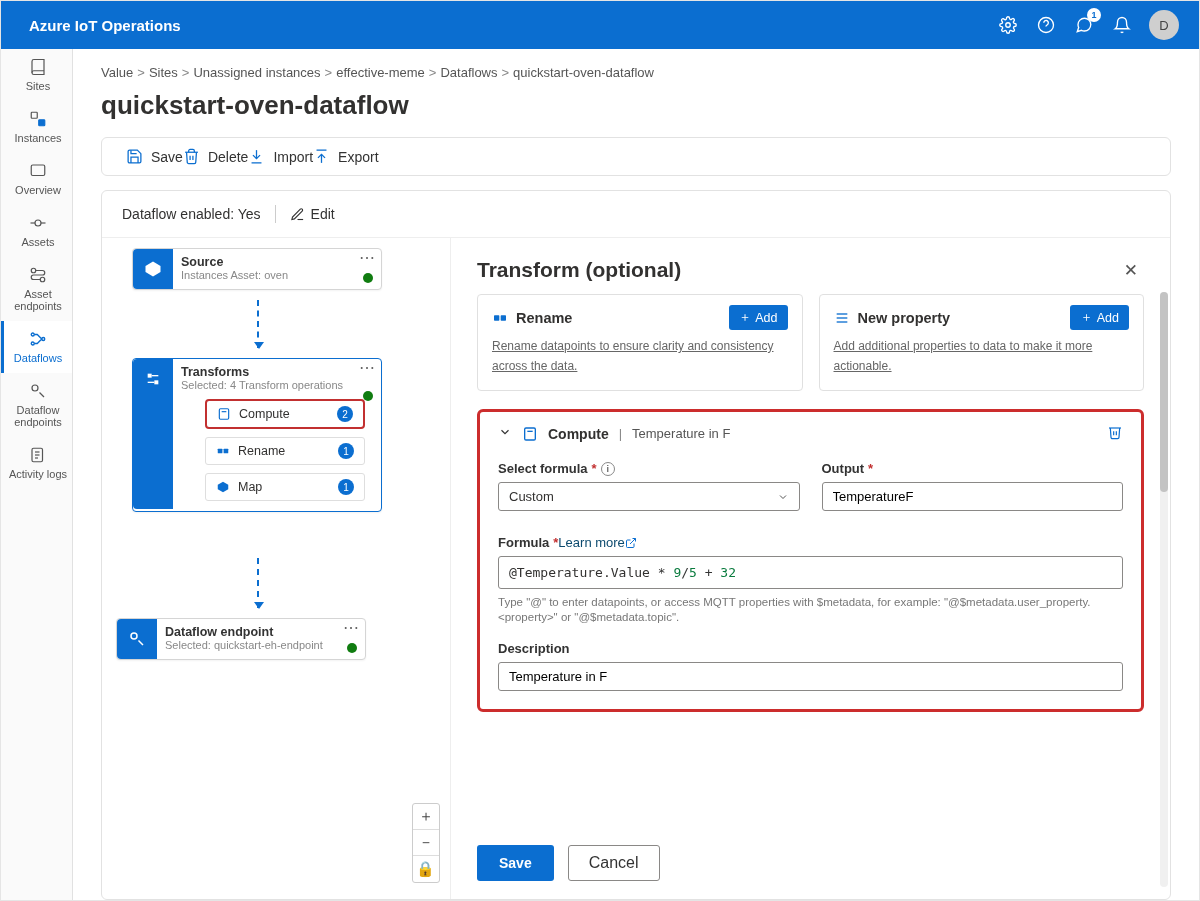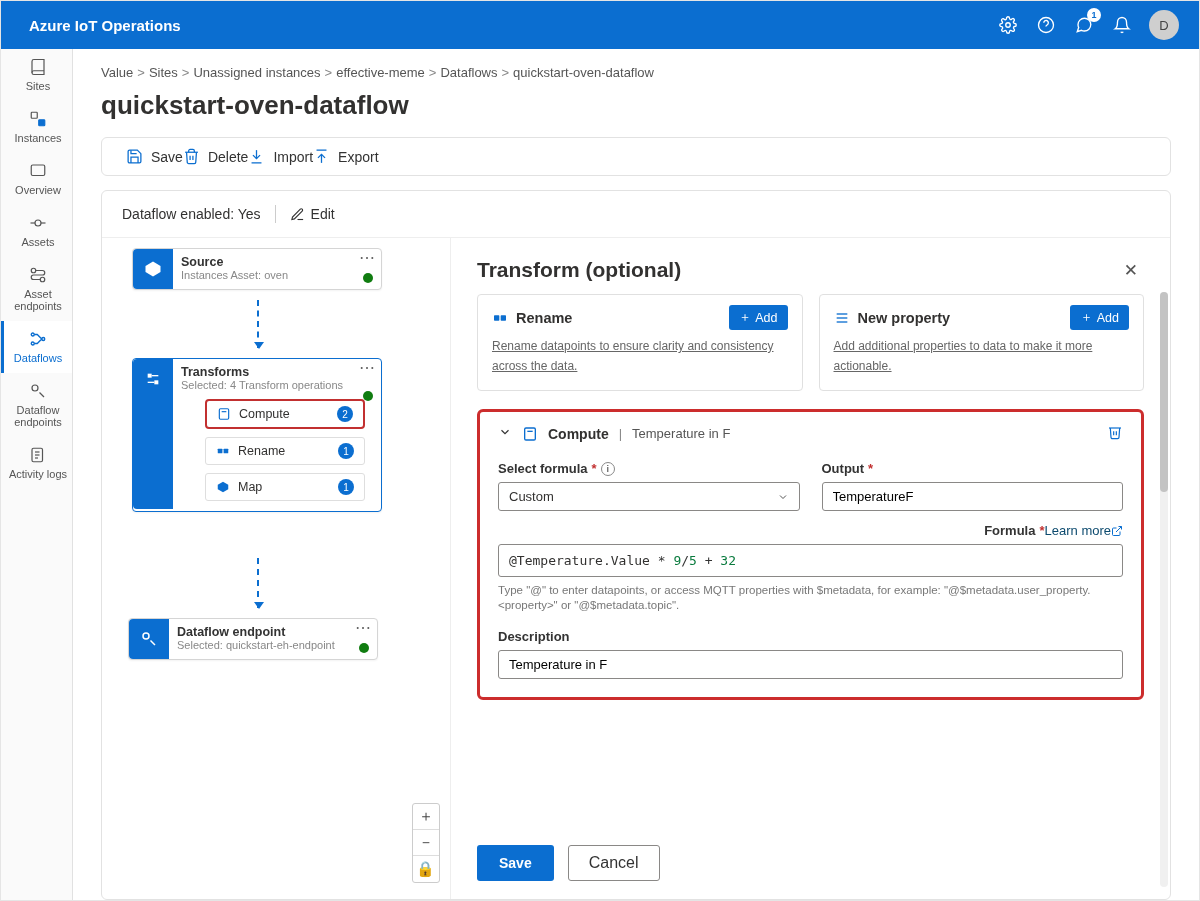--- a/index.html
+++ b/index.html
@@ -80,21 +80,21 @@
   .form-head .sep2 { color: #888; }
   .form-head .t2 { color: #555; font-size: 13px; }
   .trash { margin-left: auto; cursor: pointer; color: #0b6ed0; }
   .form-grid { display: flex; gap: 22px; margin-top: 18px; }
   .field { flex: 1; display: flex; flex-direction: column; gap: 6px; }
   .flabel { font-size: 13px; font-weight: 600; color: #333; display: flex; align-items: center; gap: 4px; }
   .req { color: #c23030; }
   .info-i { width: 14px; height: 14px; border: 1px solid #888; border-radius: 50%; display: inline-flex; align-items: center; justify-content: center; font-size: 9px; color: #666; }
   .input, .select { border: 1px solid #8a8886; border-radius: 3px; padding: 6px 10px; font-size: 13px; background: #fff; }
   .select { display: flex; align-items: center; justify-content: space-between; cursor: pointer; }
-  .formula-row { display:flex; align-items:center; justify-content:flex-end; margin-top: 12px;}
+  .formula-row { display:flex; align-items:center; justify-content:flex-start; margin-top: 24px;}
   .formula-input { font-family: Consolas, monospace; border:1px solid #8a8886; border-radius:3px; padding:8px 10px; margin-top:6px; font-size:13px; }
   .formula-input .num { color:#0a7b3e; }
   .formula-input .op { color:#333; }
   .hint { font-size: 11.5px; color: #777; margin-top: 6px; line-height: 15px; }
   .learn-more { color:#0c4a6e; font-size:13px; display:inline-flex; align-items:center; cursor:pointer; }
   .checkbox { display:flex; align-items:center; gap:8px; margin-top:6px;}
   .checkbox .box { width:17px; height:17px; background:#0b6ed0; border-radius:2px; display:flex; align-items:center; justify-content:center; color:#fff; font-size:11px; }
   .panel-footer { display:flex; gap:14px; padding: 6px 26px 18px; }
   .btn-primary { background:#0b6ed0; color:#fff; border:none; border-radius:3px; padding:8px 22px; font-size:14px; cursor:pointer; font-weight:600;}
   .btn-secondary { background:#fff; color:#333; border:1px solid #8a8886; border-radius:3px; padding:8px 20px; font-size:16px; cursor:pointer; }
@@ -324,21 +324,21 @@
                             <polygon points="12 3 21 8 21 16 12 21 3 16 3 8"></polygon>
                           </svg>
                         <span>Map</span>
                         <span class="count">1</span>
                       </div>
                     </div>
                   </div>
                 </div>
                 <div class="arrow" style="top:320px; left:155px; height:50px;"></div>
 
-                <div class="gblock" style="top:380px; left:26px;">
+                <div class="gblock" style="top:380px; left:14px;">
                   <div class="iconcell">
                       <svg width="18" height="18" viewBox="0 0 24 24" fill="none" stroke="#fff" stroke-width="2">
                         <circle cx="8" cy="8" r="4"></circle>
                         <path d="M14 14l6 6"></path>
                       </svg>
                     </div>
                   <div class="bcontent">
                     <div class="btitle">Dataflow endpoint</div>
                     <div class="bsub">Selected: quickstart-eh-endpoint</div>
                     <div class="more">⋯</div>

